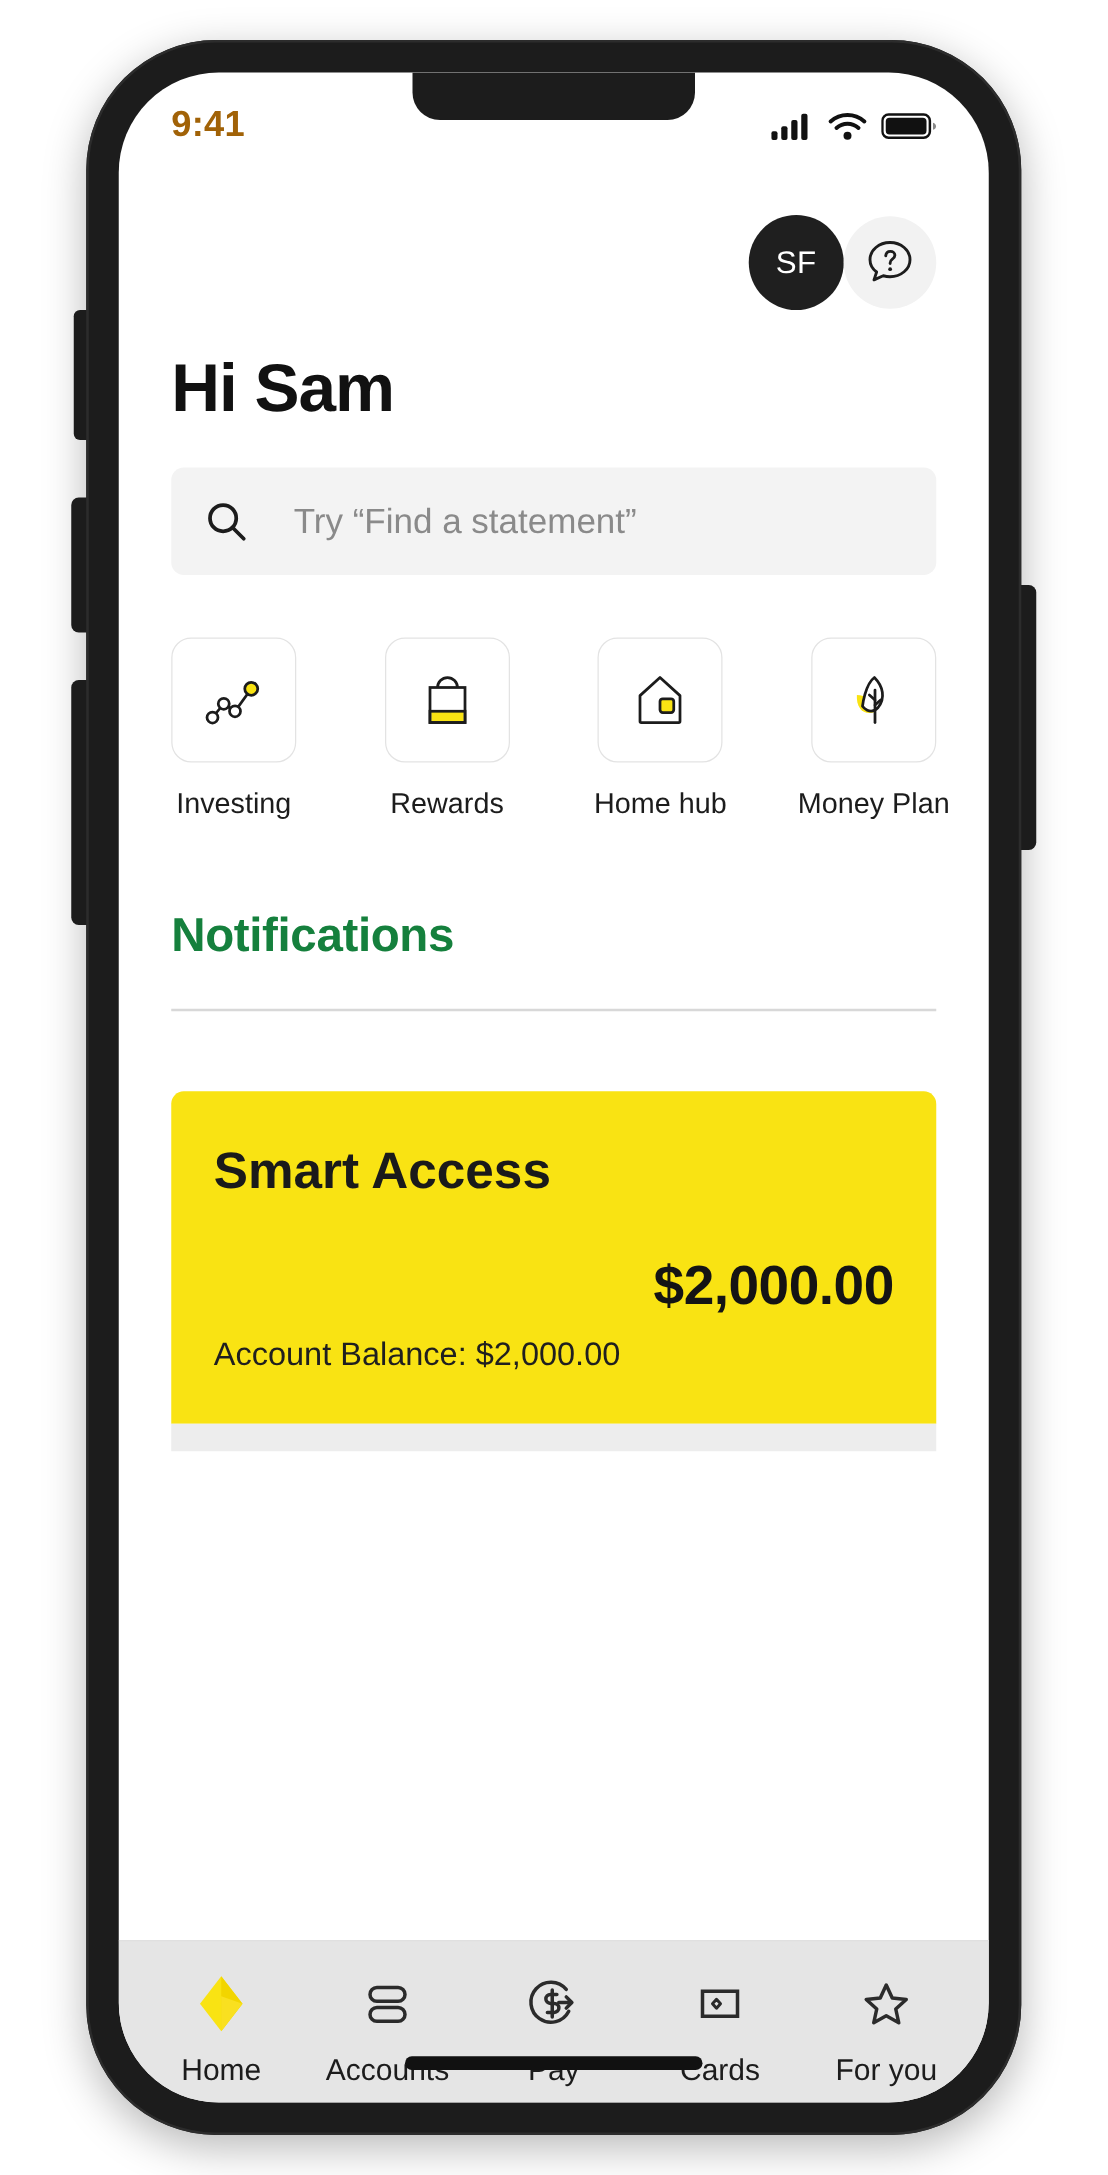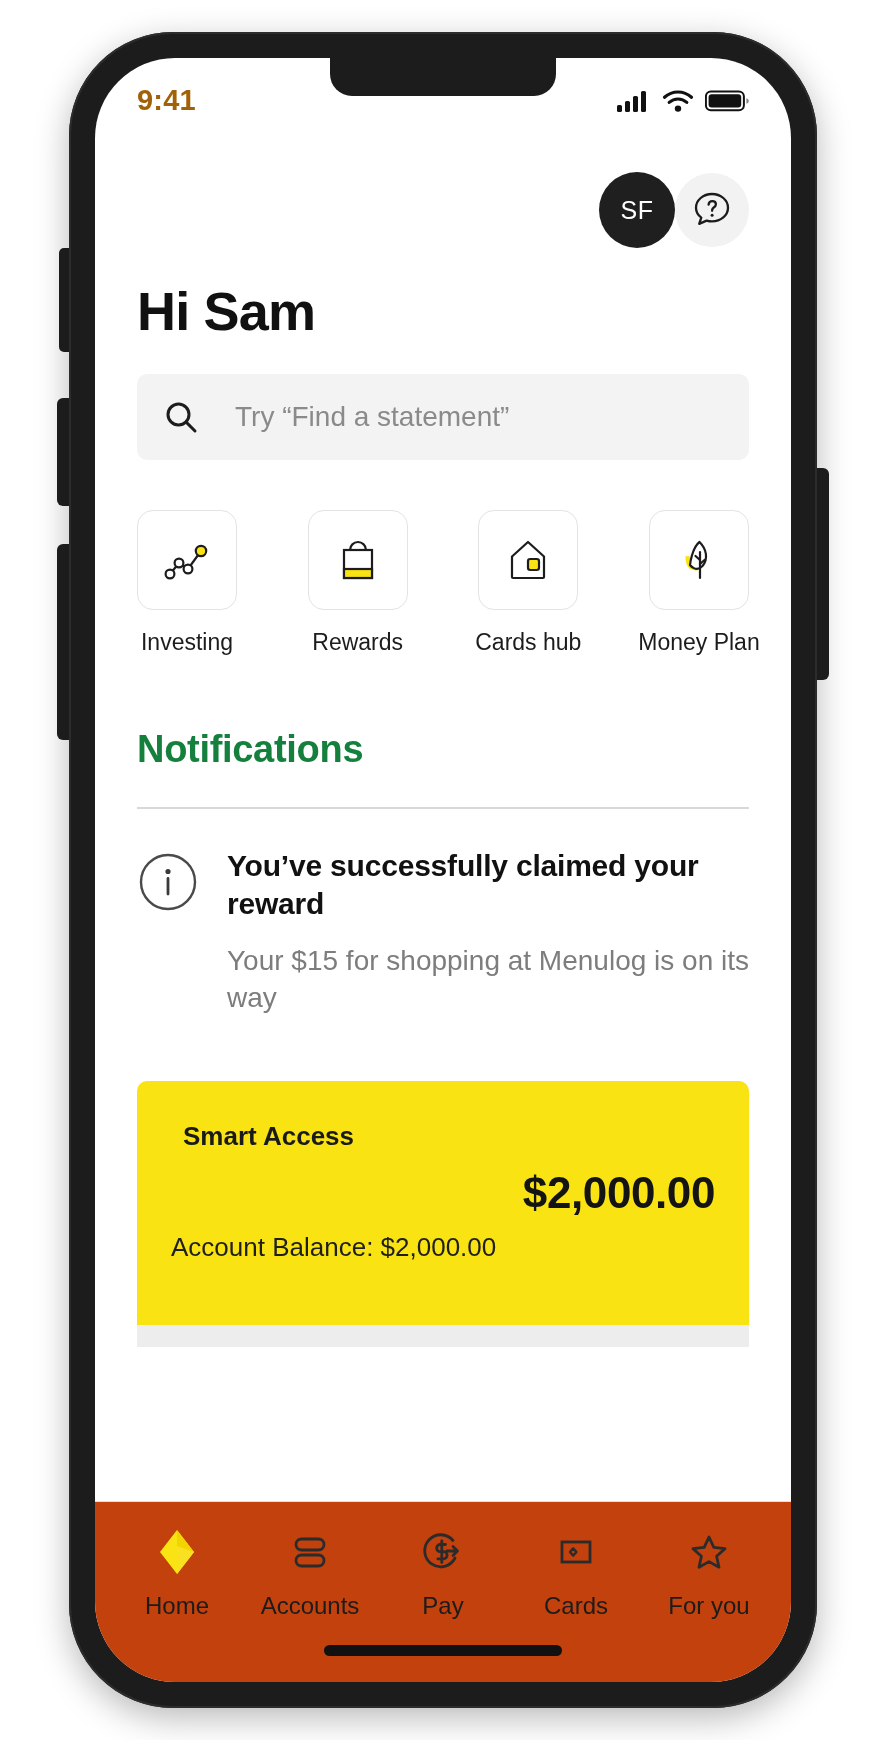--- a/index.html
+++ b/index.html
@@ -152,41 +152,41 @@
   }
 
   
   .acct-card {
     margin-top: 64px;
     background: #f9e313;
     border-radius: 10px 10px 0 0;
     padding: 40px 34px 40px 34px;
     min-height: 244px;
   }
-  .acct-name { font-size: 26px; font-weight: 700; color: #1a1a1a; margin-left: 12px; }
+  .acct-name { font-size: 41px; font-weight: 700; color: #1a1a1a; }
   .acct-amount {
-    margin-top: 16px;
+    margin-top: 44px;
     text-align: right;
     font-size: 44px; font-weight: 700; color: #141414; letter-spacing: -.4px;
   }
   .acct-balance {
     margin-top: 14px;
     font-size: 26px; color: #1f1f1f;
   }
   .card-peek {
     height: 22px; background: #ededed;
   }
 
   
   .tabbar {
     position: absolute;
     left: 0; right: 0; bottom: 0;
-    background: #c2410c;
+    background: #e5e5e5;
     border-top: 1px solid #e0e0e0;
-    height: 181px;
+    height: 130px;
     padding: 22px 26px 0 26px;
     display: flex; align-items: flex-start; justify-content: space-between;
   }
   .tab { width: 112px; display: flex; flex-direction: column; align-items: center; gap: 12px; }
   .tab-label { font-size: 24px; color: #1c1c1c; white-space: nowrap; }
   .home-indicator {
     position: absolute;
     left: 50%; transform: translateX(-50%);
     bottom: 26px;
     width: 238px; height: 11px;
@@ -282,21 +282,21 @@
               <div class="qa-label">Rewards</div>
             </div>
 
             <div class="qa">
               <div class="qa-tile">
                 <svg width="60" height="60" viewBox="0 0 60 60">
                   <path d="M14 26.5L30 12l16 14.5V47a1 1 0 0 1-1 1H15a1 1 0 0 1-1-1z" fill="#fff" stroke="#1c1c1c" stroke-width="2.2" stroke-linejoin="round"></path>
                   <rect x="30" y="29" width="11" height="11" rx="2.2" fill="#f9e313" stroke="#1c1c1c" stroke-width="2.2"></rect>
                 </svg>
               </div>
-              <div class="qa-label">Cards hub</div>
+              <div class="qa-label">Home hub</div>
             </div>
 
             <div class="qa">
               <div class="qa-tile">
                 <svg width="60" height="60" viewBox="0 0 60 60">
                   <path d="M30 40c-9 2-14-4-13.5-14 7 0 12.5 4 13.5 14z" fill="#f9e313"></path>
                   <path d="M30.5 12c7 7 9 16.5 3 24-6.5 7-12.5-1-12.5-1S23 17.5 30.5 12z" fill="#fff" stroke="#1c1c1c" stroke-width="2.2" stroke-linejoin="round"></path>
                   <line x1="31" y1="48" x2="31" y2="22" stroke="#1c1c1c" stroke-width="2.2" stroke-linecap="round"></line>
                   <line x1="31" y1="30" x2="26.5" y2="26" stroke="#1c1c1c" stroke-width="2.2" stroke-linecap="round"></line>
                   <line x1="31" y1="34" x2="35.5" y2="30" stroke="#1c1c1c" stroke-width="2.2" stroke-linecap="round"></line>
@@ -304,33 +304,20 @@
               </div>
               <div class="qa-label">Money Plan</div>
             </div>
 
 
           </div>
 
           <h2 class="section-title">Notifications</h2>
           <div class="divider"></div>
 
-          <div class="notif">
-            <div class="notif-icon">
-              <svg width="62" height="62" viewBox="0 0 62 62">
-                <circle cx="31" cy="31" r="27" fill="none" stroke="#4a4a4a" stroke-width="2.4"></circle>
-                <circle cx="31" cy="20.5" r="2.6" fill="#3a3a3a"></circle>
-                <line x1="31" y1="27.5" x2="31" y2="43" stroke="#3a3a3a" stroke-width="2.8" stroke-linecap="round"></line>
-              </svg>
-            </div>
-            <div class="notif-body">
-              <div class="notif-title">You’ve successfully claimed your reward</div>
-              <div class="notif-sub">Your $15 for shopping at Menulog is on its way</div>
-            </div>
-          </div>
 
           <div class="acct-card">
             <div class="acct-name">Smart Access</div>
             <div class="acct-amount">$2,000.00</div>
             <div class="acct-balance">Account Balance: $2,000.00</div>
           </div>
           <div class="card-peek"></div>
 
         </div>
 

